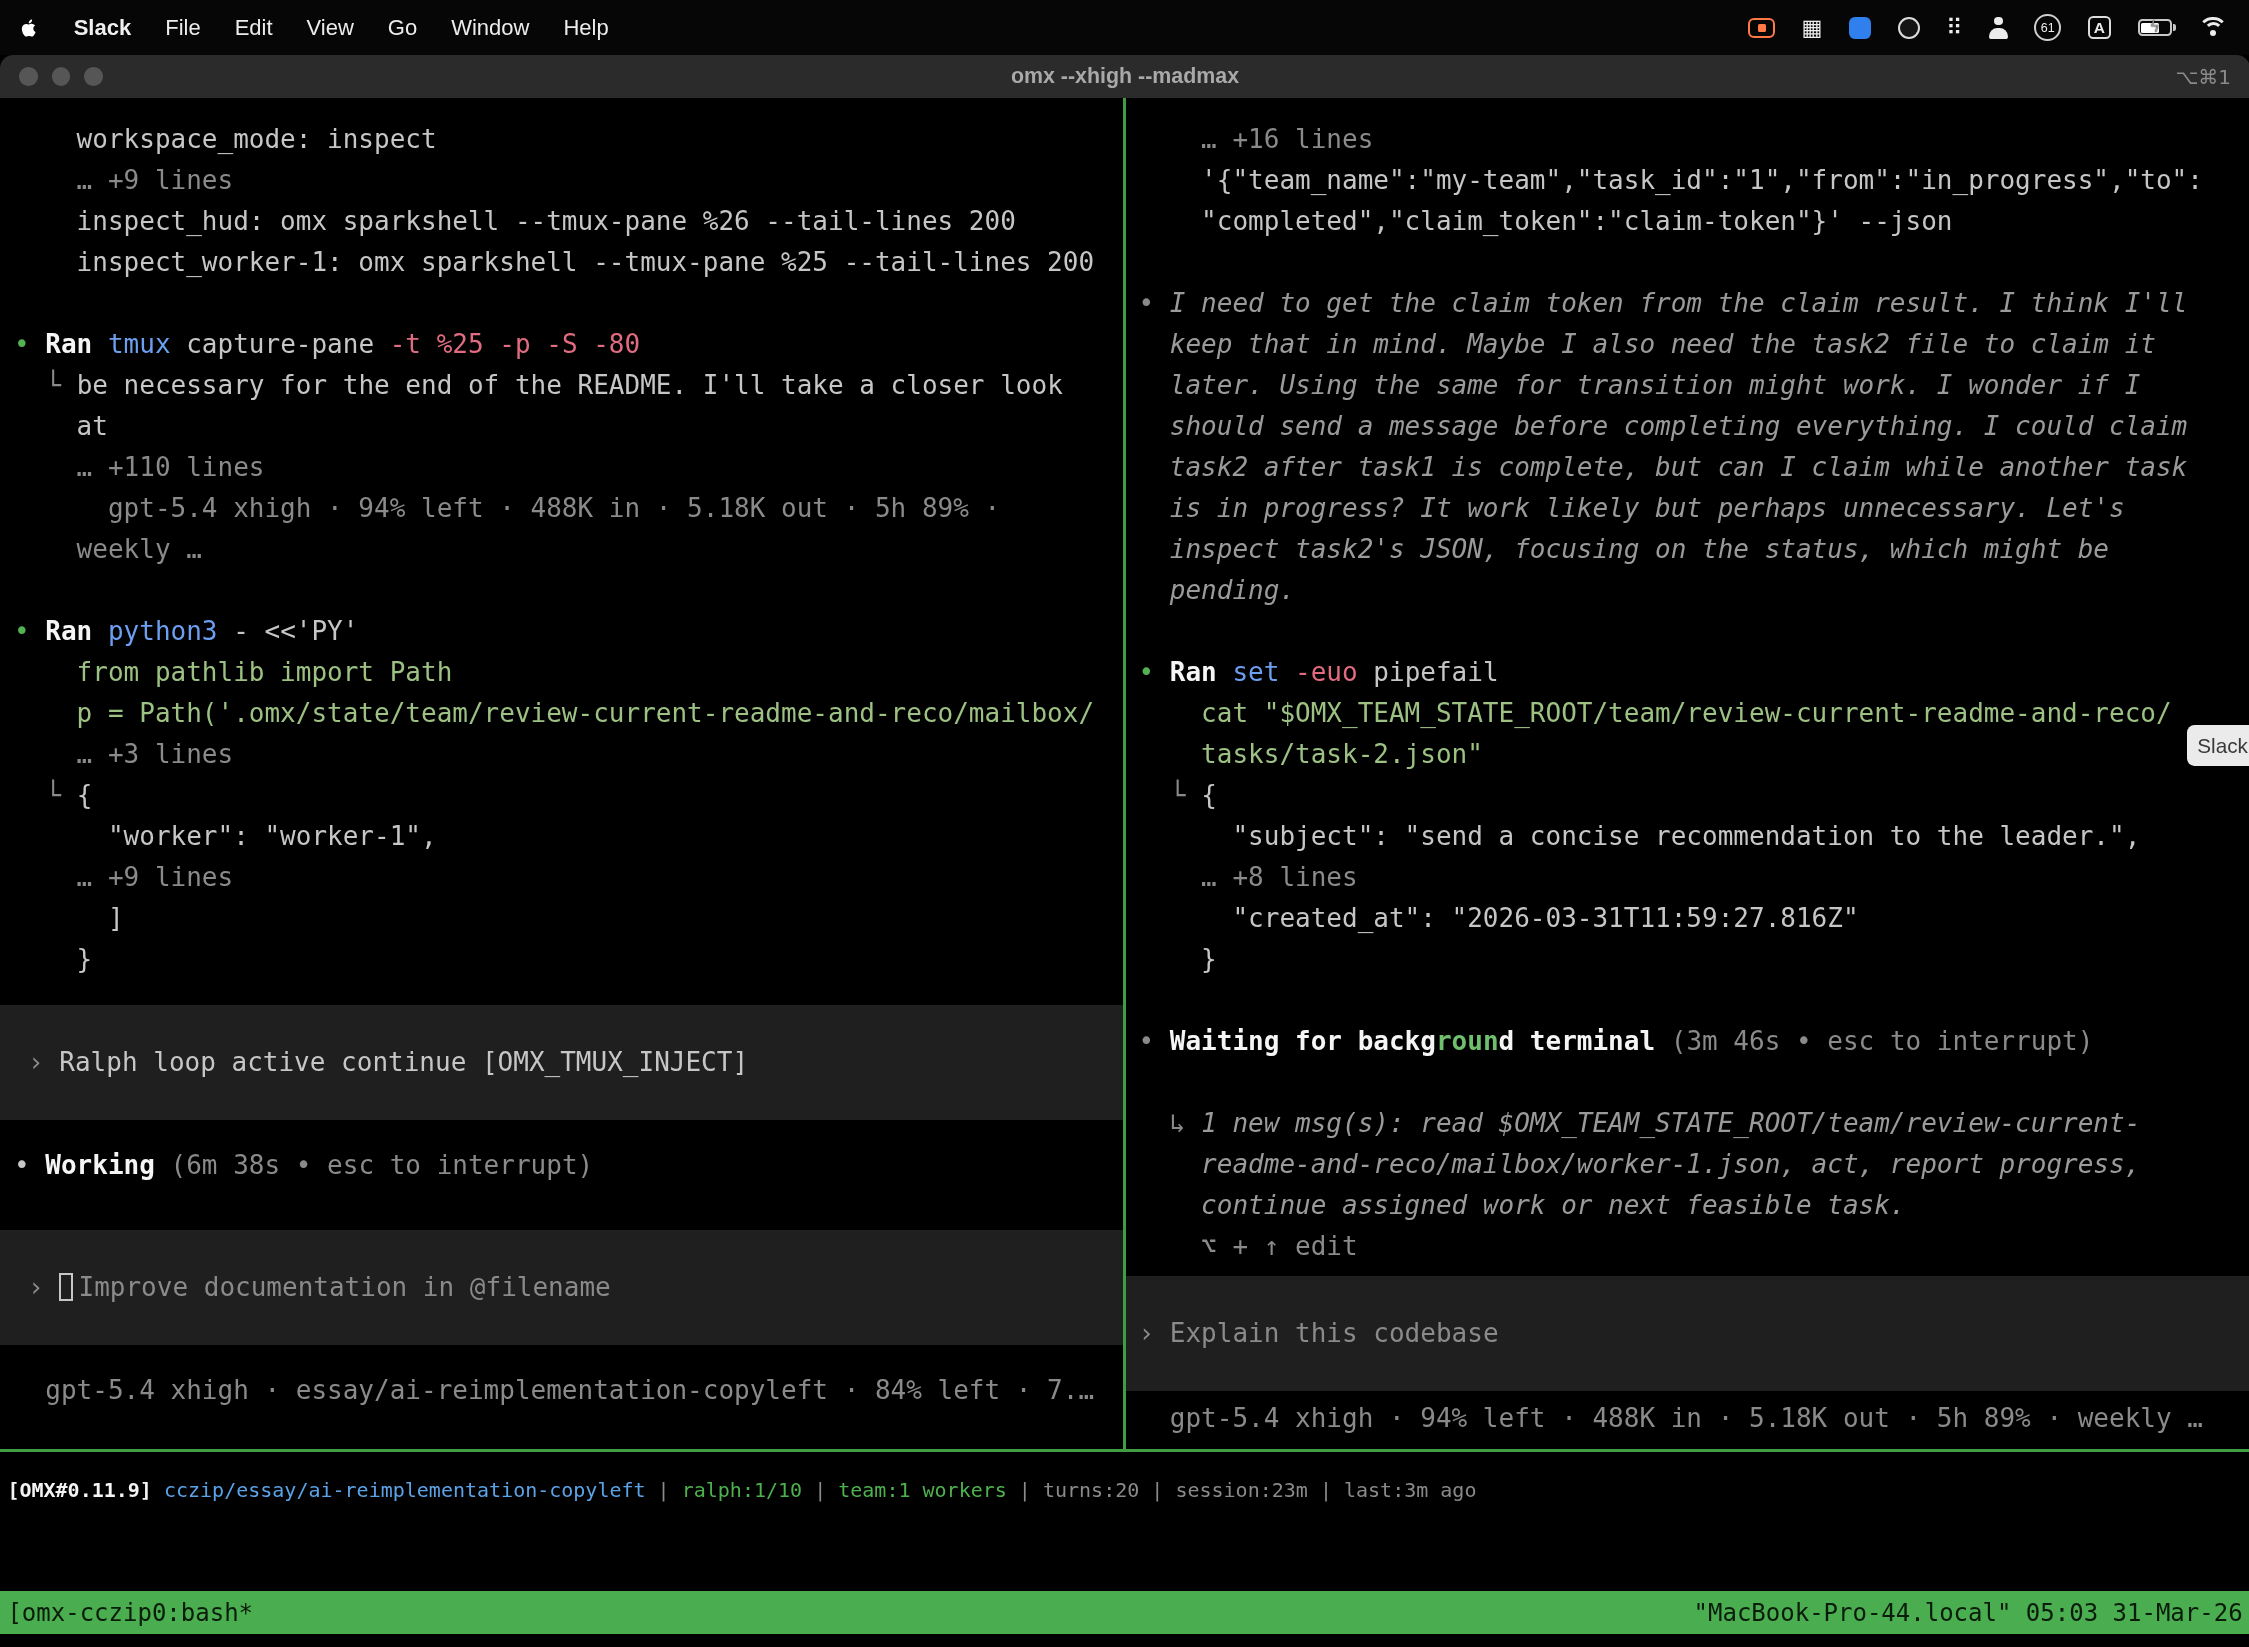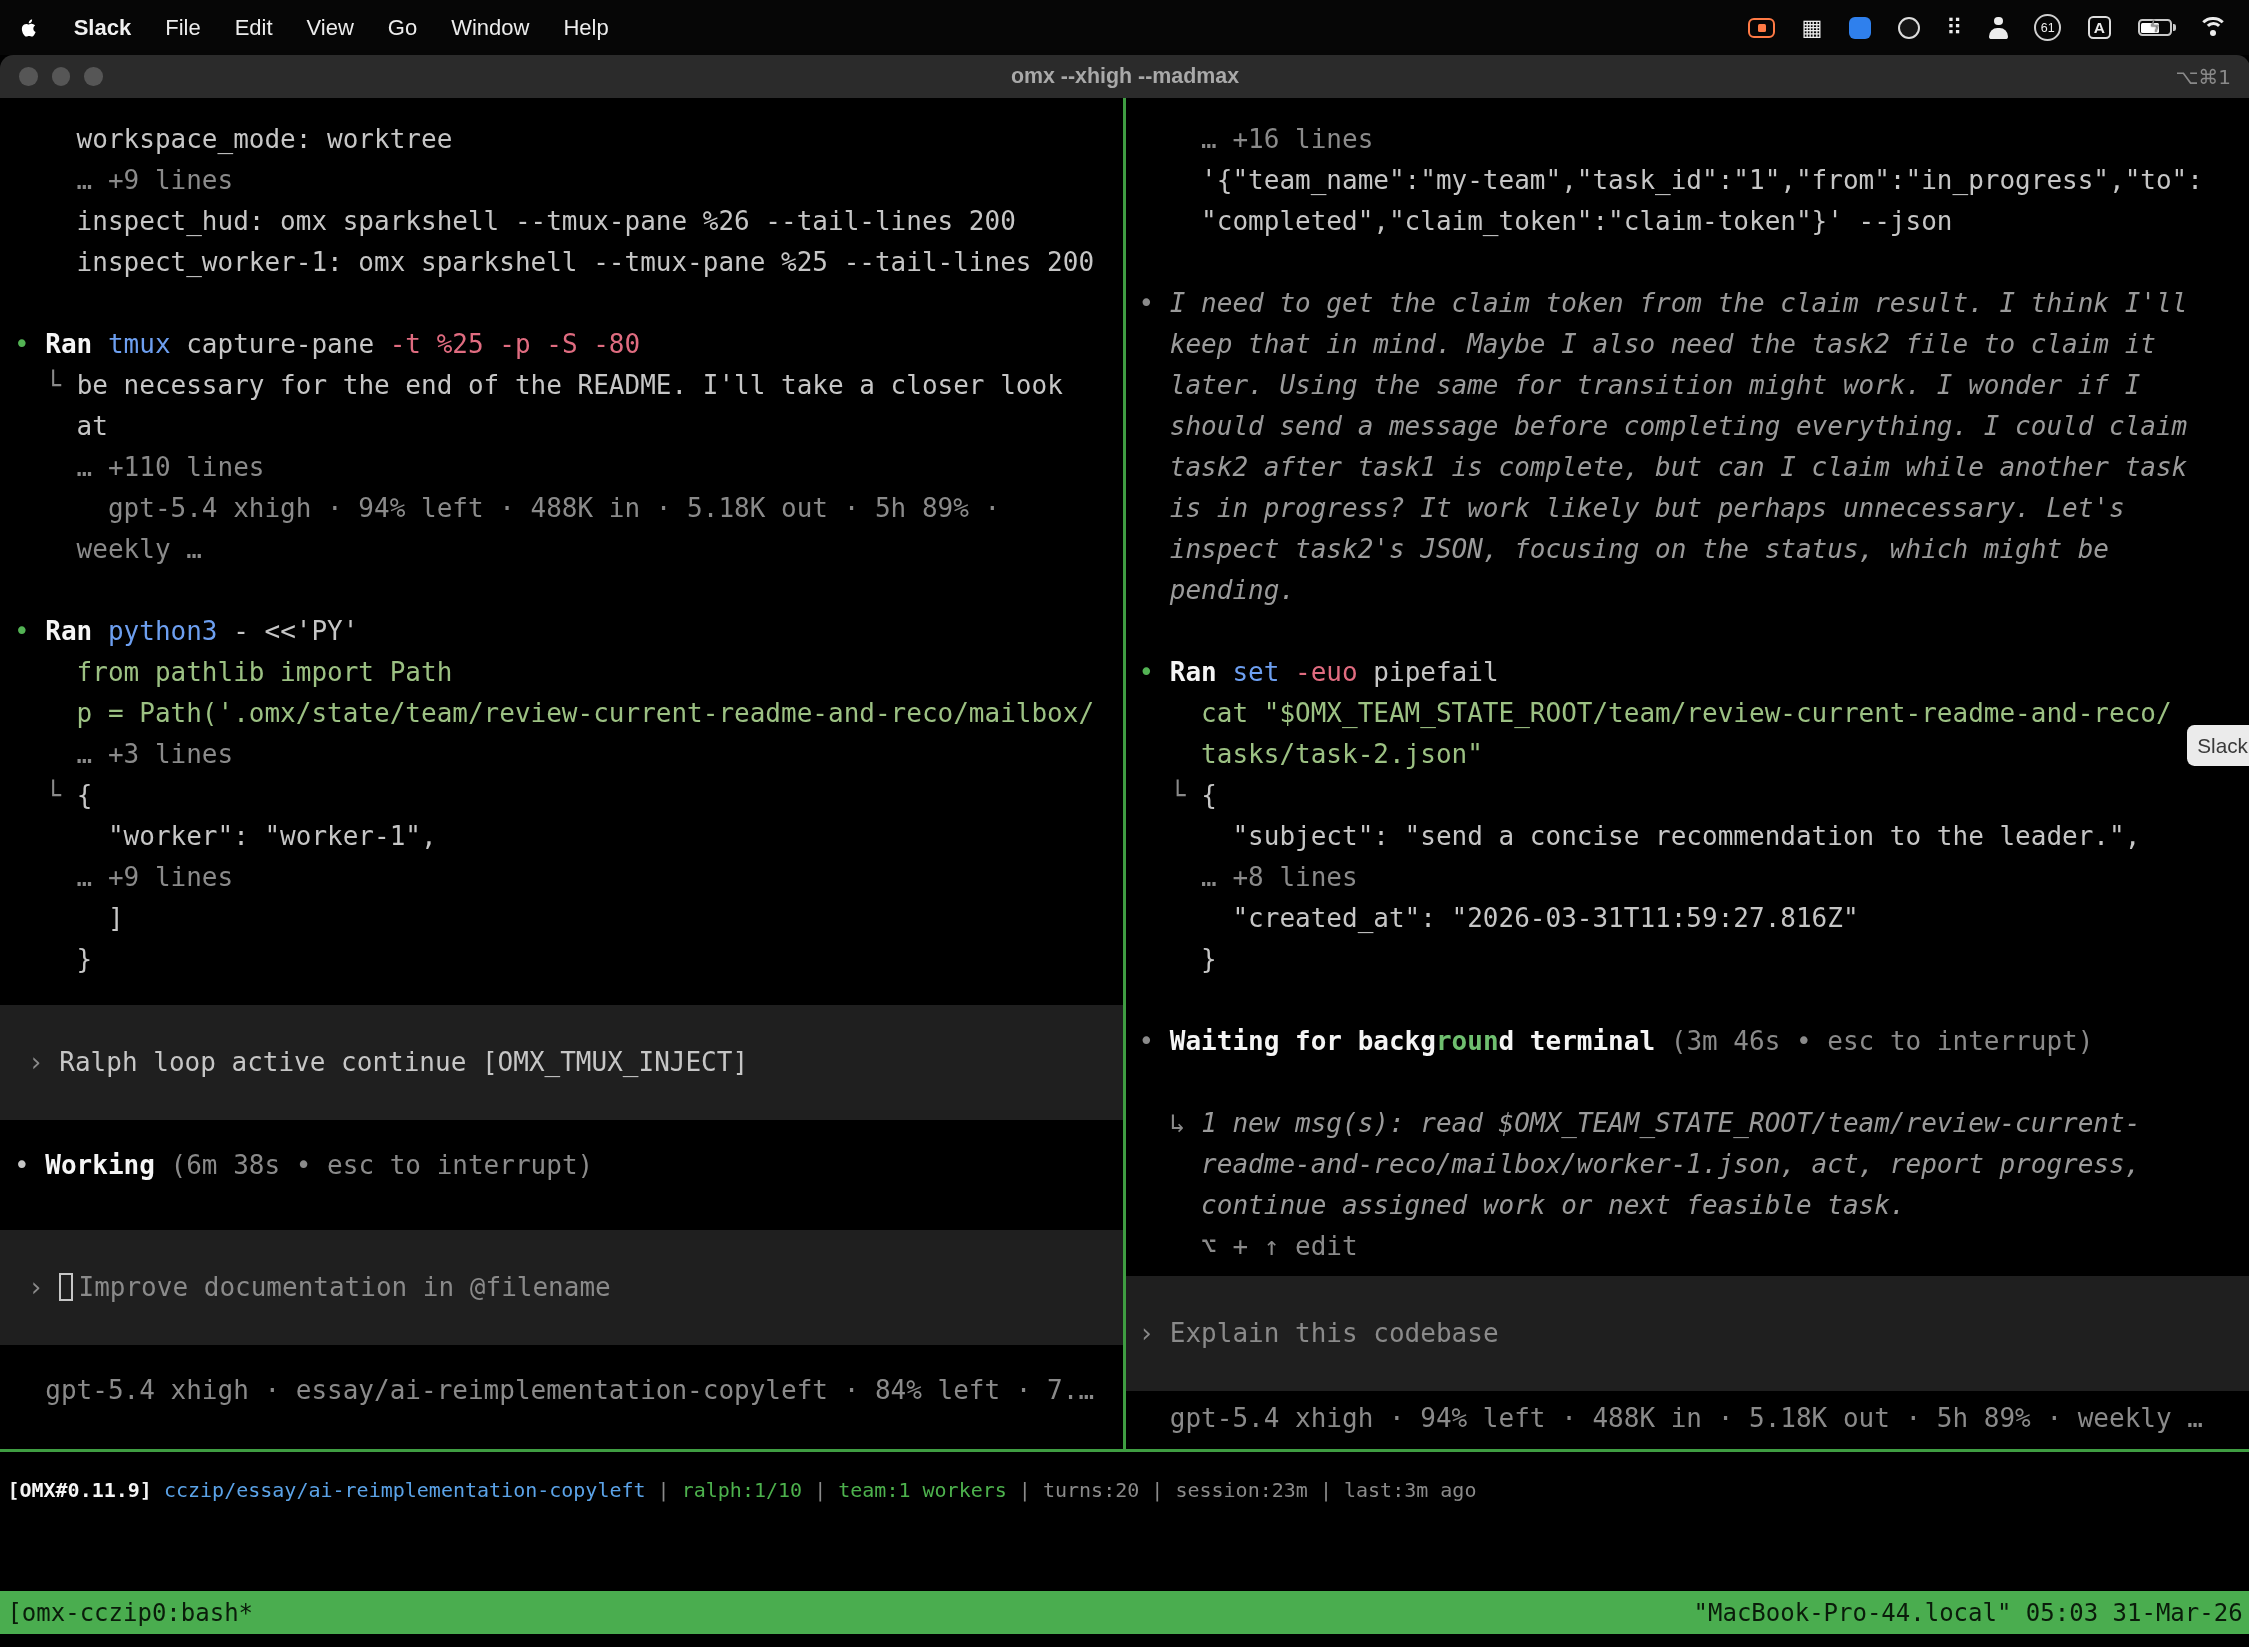--- a/index.html
+++ b/index.html
@@ -133,21 +133,21 @@
       <span class="light"></span>
       <span class="light"></span>
       <span class="light"></span>
     </div>
     <div class="wtitle">omx --xhigh --madmax</div>
     <div class="tb-shortcut">⌥⌘1</div>
   </div>
 
   <div class="term">
     <div class="pane pane-left" id="left-pane">
-        <div class="tline"><span class="w">    workspace_mode: worktree</span></div>
+        <div class="tline"><span class="w">    workspace_mode: inspect</span></div>
         <div class="tline"><span class="d">    … +9 lines</span></div>
         <div class="tline"><span class="w">    inspect_hud: omx sparkshell --tmux-pane %26 --tail-lines 200</span></div>
         <div class="tline"><span class="w">    inspect_worker-1: omx sparkshell --tmux-pane %25 --tail-lines 200</span></div>
         <div class="tline blank"></div>
         <div class="tline"><span class="g">• </span><span class="W">Ran </span><span class="b">tmux</span><span class="w"> capture-pane </span><span class="r">-t %25 -p -S -80</span></div>
         <div class="tline"><span class="d">  └ </span><span class="w">be necessary for the end of the README. I'll take a closer look</span></div>
         <div class="tline"><span class="w">    at</span></div>
         <div class="tline"><span class="d">    … +110 lines</span></div>
         <div class="tline"><span class="d">      gpt-5.4 xhigh · 94% left · 488K in · 5.18K out · 5h 89% ·</span></div>
         <div class="tline"><span class="d">    weekly …</span></div>

